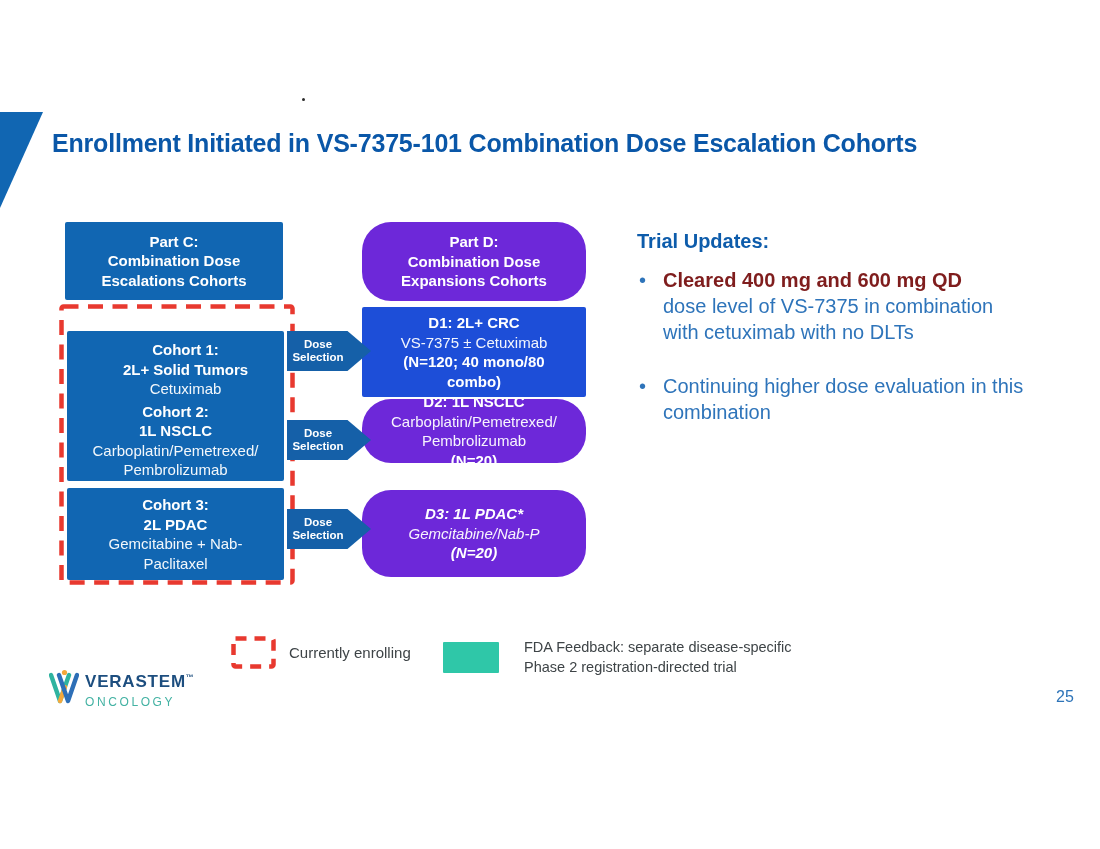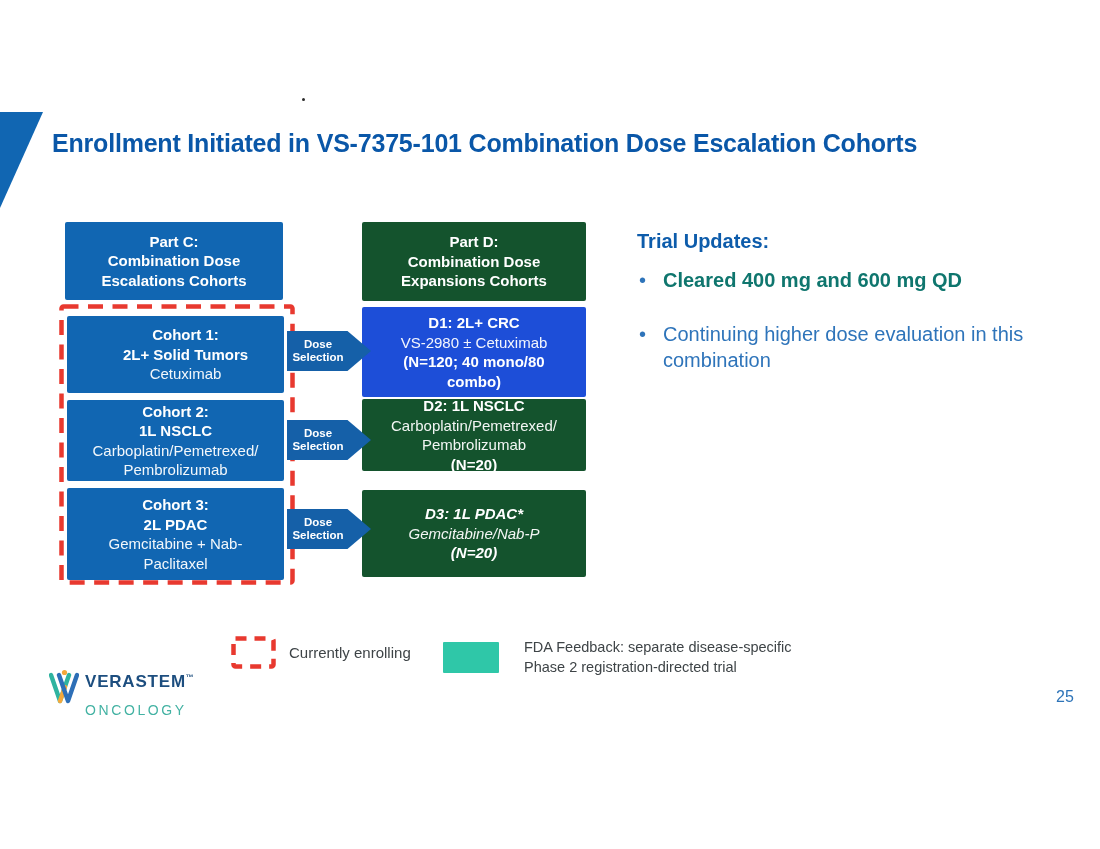--- a/index.html
+++ b/index.html
@@ -25,68 +25,68 @@
 
   
   .dbox {
     position:absolute; color:#fff; display:flex; flex-direction:column;
     justify-content:center; align-items:center; text-align:center;
     border-radius:2px; font-size:15px; line-height:19.5px; padding:4px 6px;
   }
   .dbox .b { font-weight:bold; }
   .dbox .r { font-weight:normal; color:rgba(255,255,255,0.95); }
   .dark  { background:#1166b2; }
-  .light { background:#14532d; }
+  .light { background:#6d28d9;border-radius:29px; }
   .teal  { background:#1d4ed8; }
 
   .box-partc { left:65px;  top:222px; width:218px; height:78px; }
   .box-partd { left:362px; top:222px; width:224px; height:79px; }
-  .box-c1 { left:67px; top:316px; width:217px; height:77px;padding-left:26px; }
+  .box-c1 { left:67px; top:331px; width:217px; height:77px;padding-left:26px; }
   .box-c2 { left:67px; top:400px; width:217px; height:81px; }
   .box-c3 { left:67px; top:488px; width:217px; height:92px; }
   .box-d1 { left:362px; top:307px; width:224px; height:90px; }
-  .box-d2 { left:362px; top:399px; width:224px; height:72px; }
+  .box-d2 { left:362px; top:399px; width:224px; height:64px; }
   .box-d3 { left:362px; top:490px; width:224px; height:87px;font-style:italic; }
 
   .dash-rect { position:absolute; left:59px; top:304px; pointer-events:none; z-index:5; }
 
   .arrow {
     position:absolute; left:287px; width:84px; height:40px; background:#1560a8;
     clip-path:polygon(0 0, 72% 0, 100% 50%, 72% 100%, 0 100%);
     display:flex; flex-direction:column; justify-content:center; align-items:center;
     padding-right:22px; z-index:6;
     color:#fff; font-weight:bold; font-size:11.5px; line-height:13.5px; text-align:center;
   }
   .arrow-1 { top:331px; } .arrow-2 { top:420px; } .arrow-3 { top:509px; }
 
   
   .updates { position:absolute; left:637px; top:230px; width:420px; }
   .updates h2 { font-size:20px; font-weight:bold; color:#0d5cab; margin-bottom:14px; }
   .bullet { position:relative; padding-left:26px; width:400px;
     font-size:20px; line-height:26px; color:#2e74ba; margin-bottom:28px; }
   .bullet::before { content:"•"; position:absolute; left:2px; top:0;
     color:#2e74ba; font-size:20px; }
-  .bullet .bold-lead { display:block; font-weight:bold; color:#0f766e; max-width:365px; }
+  .bullet .bold-lead { display:block; font-weight:bold; color:#7f1d1d; max-width:365px; }
   .bullet .rest { display:block; max-width:368px; }
 
   
   .legend-enrolling { position:absolute; left:231px; top:636px; display:flex;
     align-items:center; gap:13px; }
   .legend-fda { position:absolute; left:443px; top:638px; display:flex;
     align-items:center; gap:25px; }
   .legend-label { font-size:15px; color:#3e4447; }
   .fda-swatch { width:56px; height:31px; background:#2fc7a8; border-radius:1px; }
   .fda-text { font-size:14.5px; line-height:19.5px; color:#3e4447; }
 
   
   .logo { position:absolute; left:49px; top:669px; display:flex; align-items:flex-start; gap:6px; }
   .logo-text { padding-top:3px; }
   .logo-name { font-size:17px; font-weight:bold; color:#1d4e7f; letter-spacing:0.8px; }
   .logo-name sup { font-size:8px; vertical-align:super; }
-  .logo-sub { font-size:14px; color:#43b2a3; letter-spacing:2.6px; margin-top:10px; }
+  .logo-sub { font-size:12px; color:#43b2a3; letter-spacing:2.6px; margin-top:3px; }
 
   .page-num { position:absolute; left:1056px; top:688px; font-size:16px; color:#2e74b8; }
 </style>
 </head>
 <body>
 
 <div class="slide">
 
   <div class="corner"></div>
   <div class="stray-dot"></div>
@@ -120,21 +120,21 @@
 
   <div class="dbox dark box-c3">
     <div class="b">Cohort 3:</div>
     <div class="b">2L PDAC</div>
     <div class="r">Gemcitabine + Nab-</div>
     <div class="r">Paclitaxel</div>
   </div>
 
   <div class="dbox teal box-d1">
     <div class="b">D1: 2L+ CRC</div>
-    <div class="r">VS-2980 ± Cetuximab</div>
+    <div class="r">VS-7375 ± Cetuximab</div>
     <div class="b">(N=120; 40 mono/80</div>
     <div class="b">combo)</div>
   </div>
 
   <div class="dbox light box-d2">
     <div class="b">D2: 1L NSCLC</div>
     <div class="r">Carboplatin/Pemetrexed/</div>
     <div class="r">Pembrolizumab</div>
     <div class="b">(N=20)</div>
   </div>
@@ -159,20 +159,21 @@
   </div>
   <div class="arrow arrow-3">
     <div>Dose</div>
     <div>Selection</div>
   </div>
 
   <div class="updates">
     <h2>Trial Updates:</h2>
     <div class="bullet">
       <span class="bold-lead">Cleared 400 mg and 600 mg QD</span>
+      <span class="rest">dose level of VS-7375 in combination with cetuximab with no DLTs</span>
     </div>
     <div class="bullet">
       <span class="rest">Continuing higher dose evaluation in this combination</span>
     </div>
   </div>
 
   <div class="legend-enrolling">
     <svg width="45" height="33">
       <rect x="2.5" y="2.5" width="40" height="28" rx="2" fill="none" stroke="#e8392f" stroke-width="4.5" stroke-dasharray="11 8"></rect>
     </svg>

